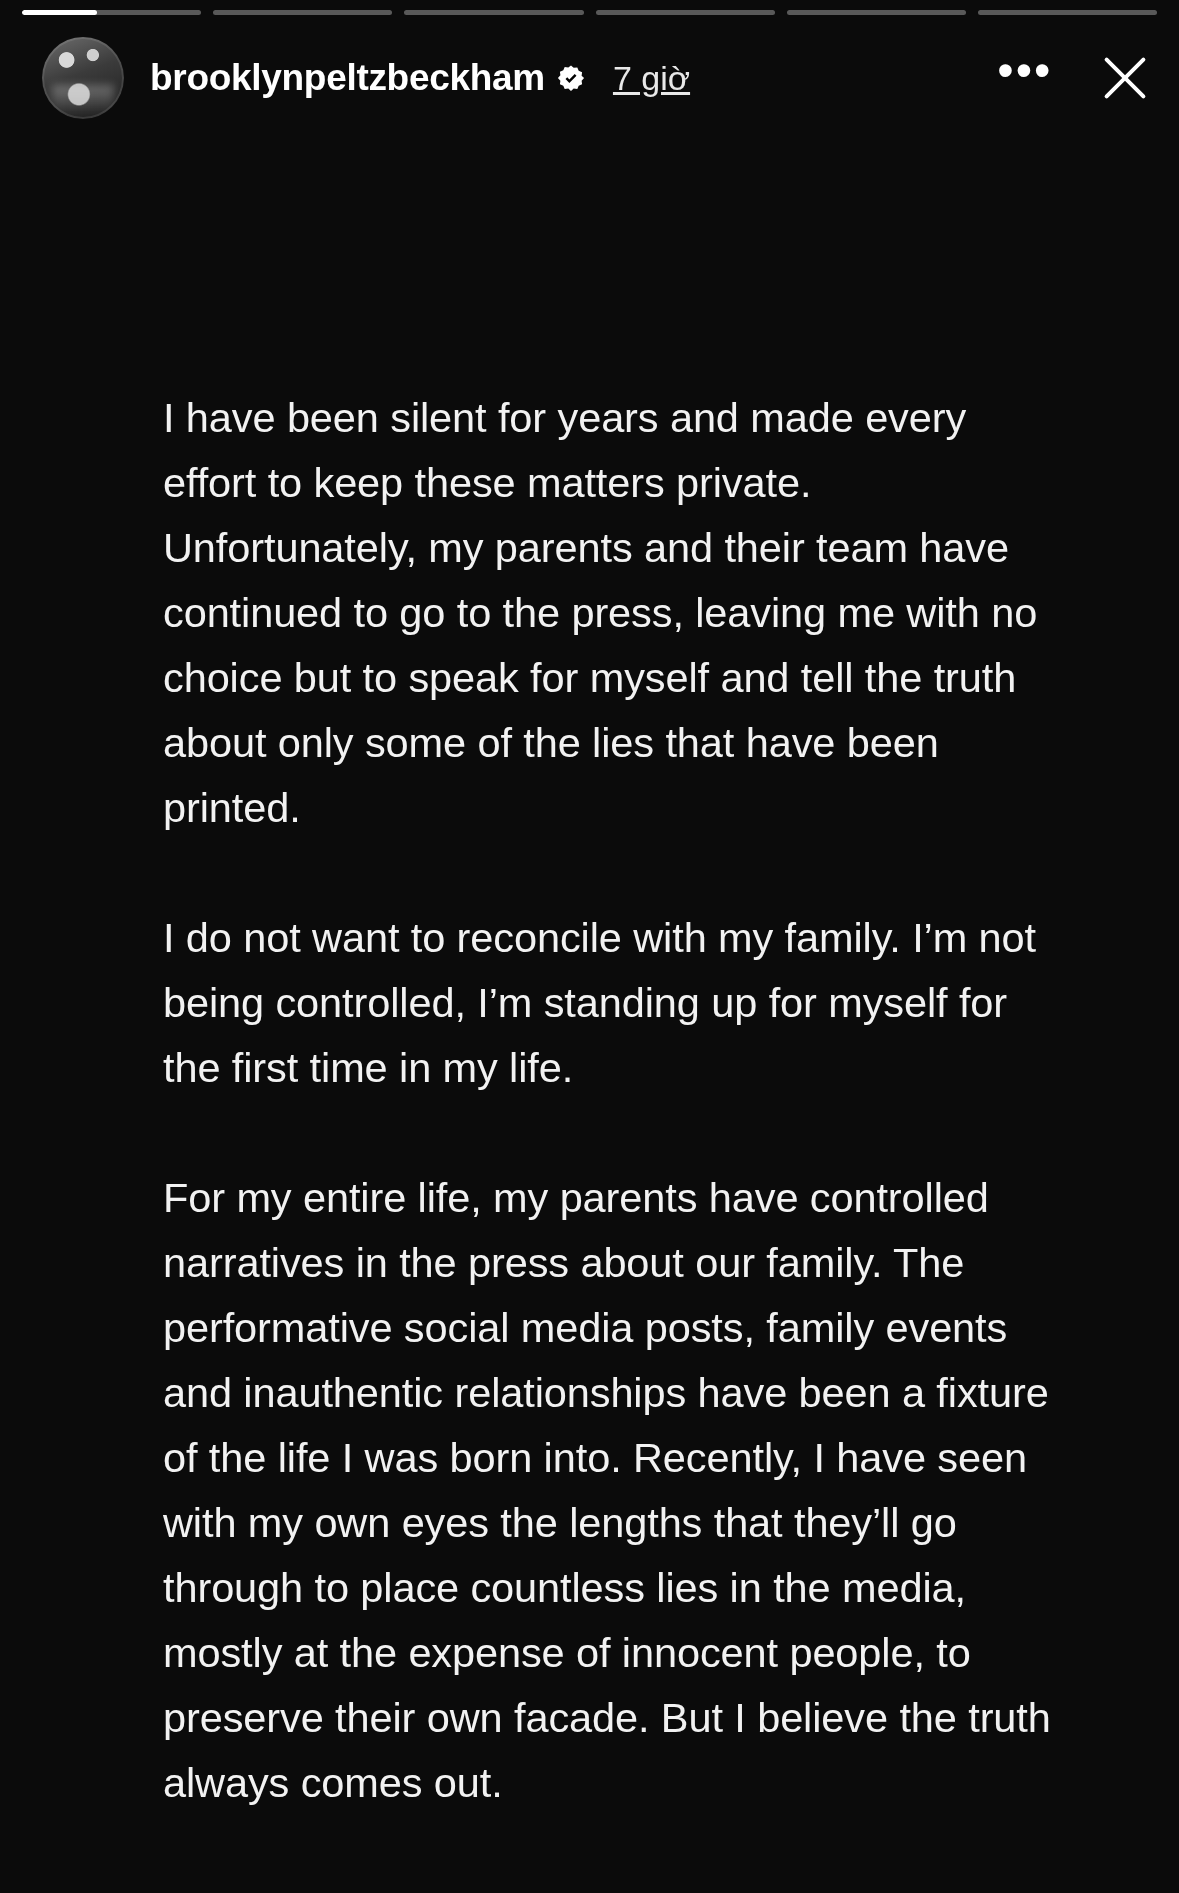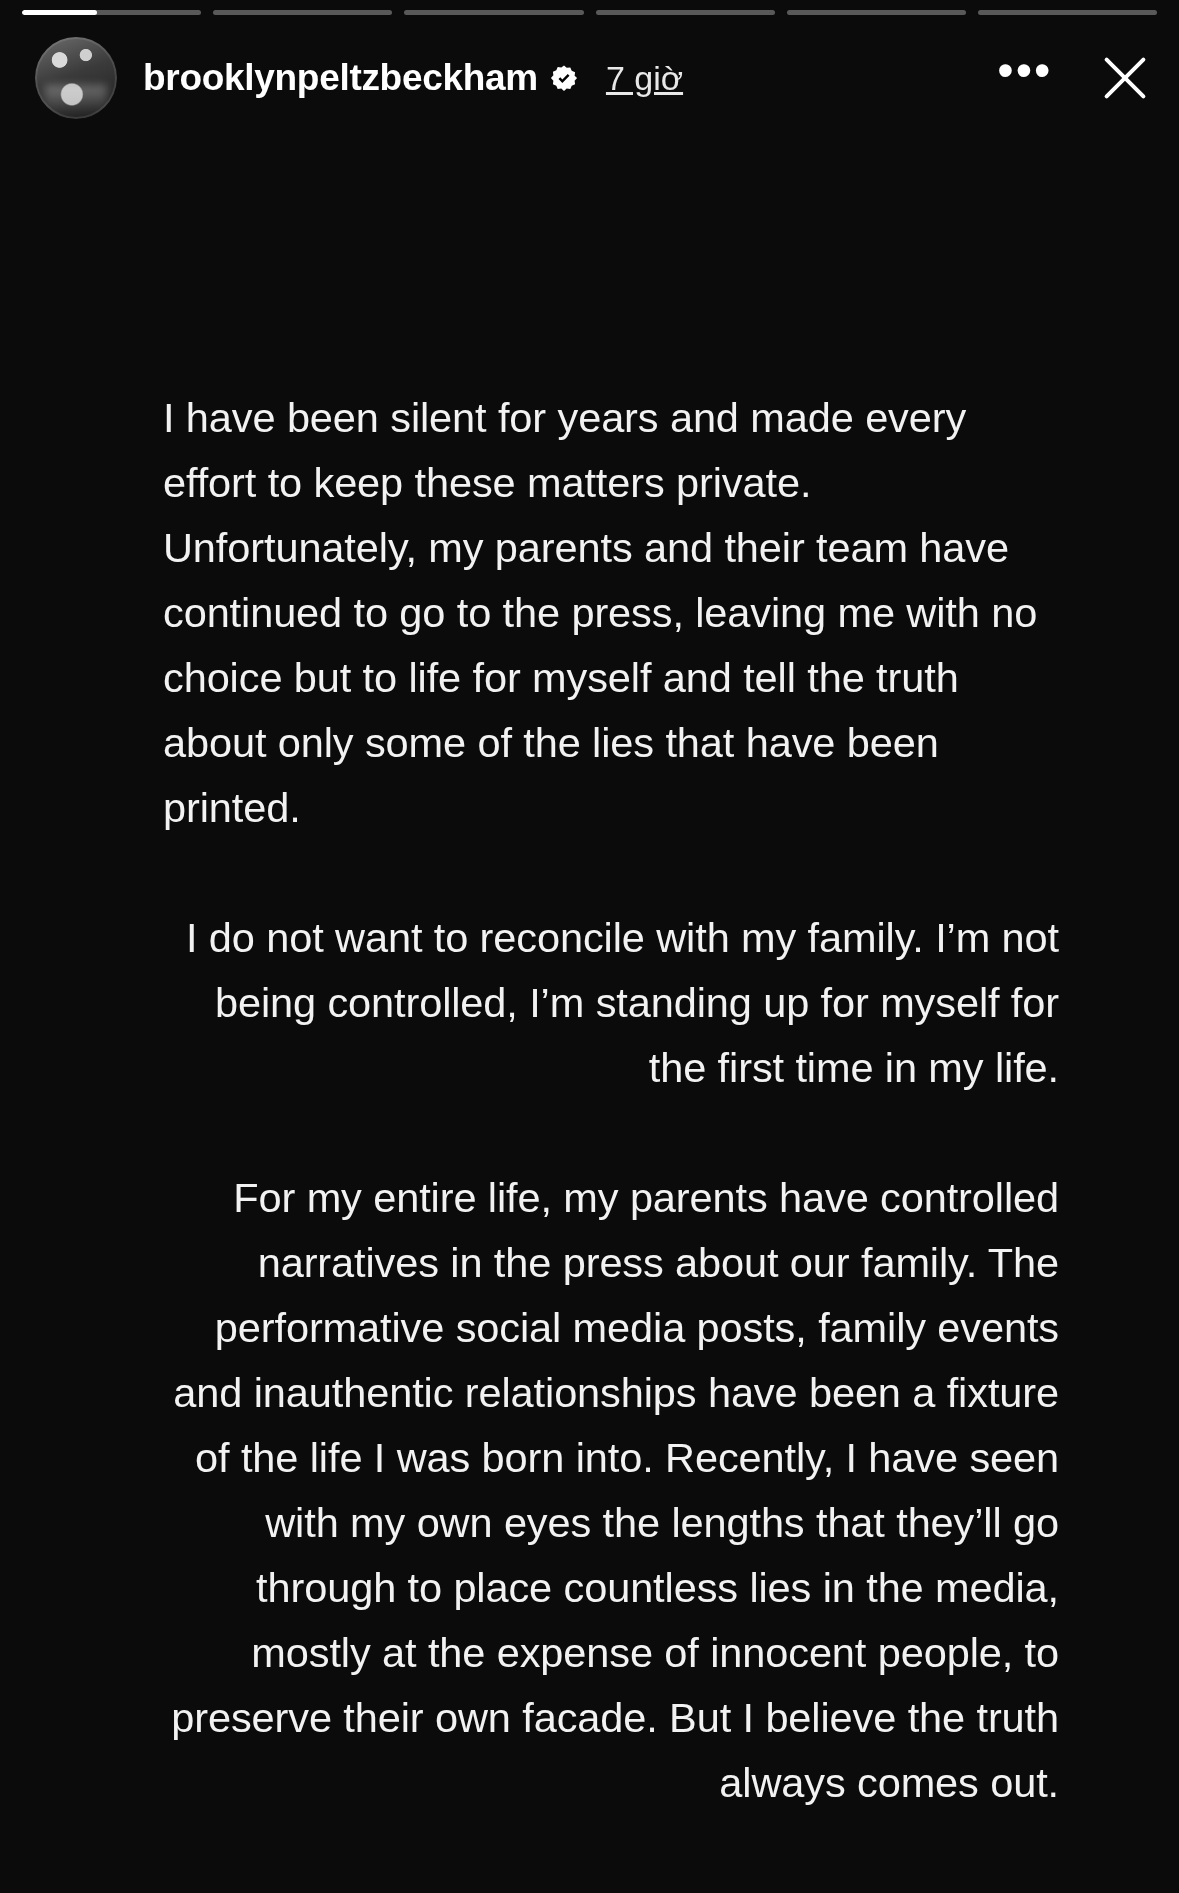--- a/index.html
+++ b/index.html
@@ -45,21 +45,21 @@
     position: absolute;
     left: 0; top: 0; bottom: 0;
     background: #ffffff;
     border-radius: 3px;
   }
 
   
   .header {
     position: absolute;
     top: 32px;
-    left: 9px;
+    left: 16px;
     right: 0;
     height: 92px;
     display: flex;
     align-items: center;
     padding: 0 28px 0 26px;
   }
 
   .avatar {
     width: 82px;
     height: 82px;
@@ -155,21 +155,21 @@
     top: 385px;
     left: 163px;
     right: 120px;
     font-size: 41.5px;
     line-height: 65px;
     color: #f2f2f2;
     font-weight: 400;
     letter-spacing: -0.1px;
   }
   .story-text p { margin: 0; }
-  .story-text p + p { margin-top: 65px; text-align: right; }
+  .story-text p + p { margin-top: 65px; }
 </style>
 </head>
 <body>
 
 <div class="story-viewer">
 
   <div class="progress-row">
     <div class="progress-track">
       <div class="progress-fill" id="seg0" style="width: 42%;"></div>
     </div>
@@ -193,18 +193,18 @@
       <span class="timestamp">7 giờ</span>
     </div>
 
     <div class="header-actions">
       <div class="more-btn">•••</div>
       <div class="close-btn"></div>
     </div>
   </div>
 
   <div class="story-text">
-    <p>I have been silent for years and made every effort to keep these matters private. Unfortunately, my parents and their team have continued to go to the press, leaving me with no choice but to life for myself and tell the truth about only some of the lies that have been printed.</p>
+    <p>I have been silent for years and made every effort to keep these matters private. Unfortunately, my parents and their team have continued to go to the press, leaving me with no choice but to speak for myself and tell the truth about only some of the lies that have been printed.</p>
     <p>I do not want to reconcile with my family. I’m not being controlled, I’m standing up for myself for the first time in my life.</p>
     <p>For my entire life, my parents have controlled narratives in the press about our family. The performative social media posts, family events and inauthentic relationships have been a fixture of the life I was born into. Recently, I have seen with my own eyes the lengths that they’ll go through to place countless lies in the media, mostly at the expense of innocent people, to preserve their own facade. But I believe the truth always comes out.</p>
   </div>
 
 </div>
 
 </body></html>

